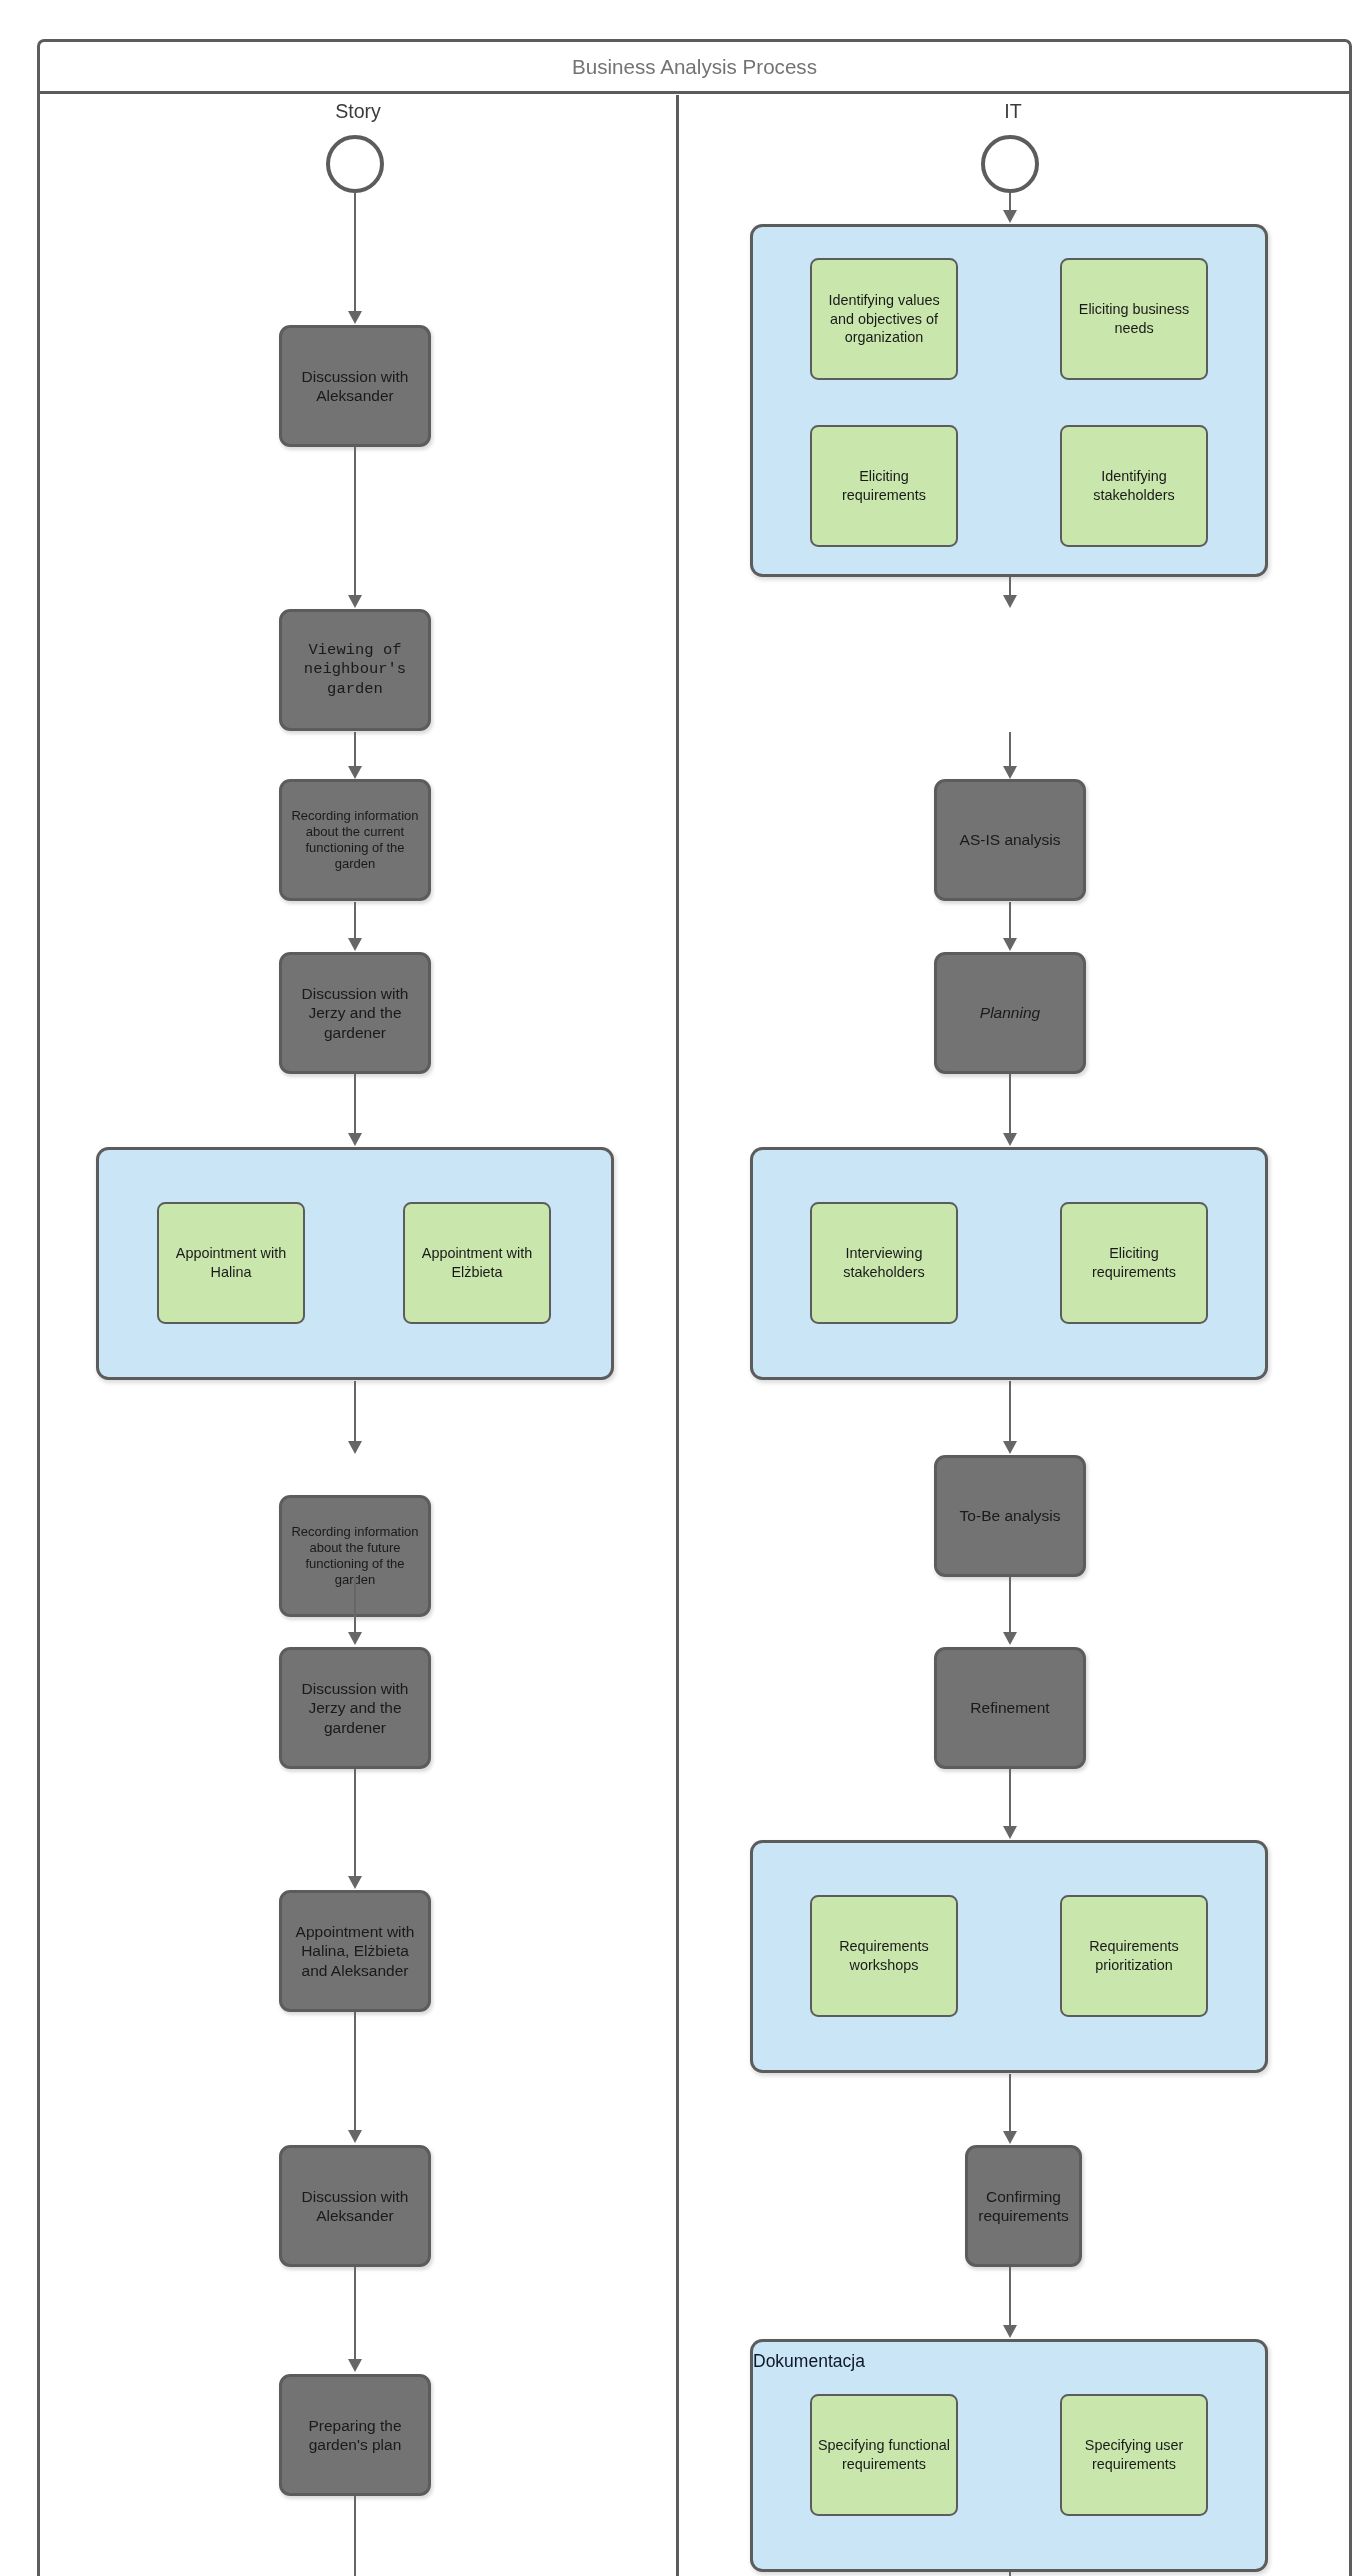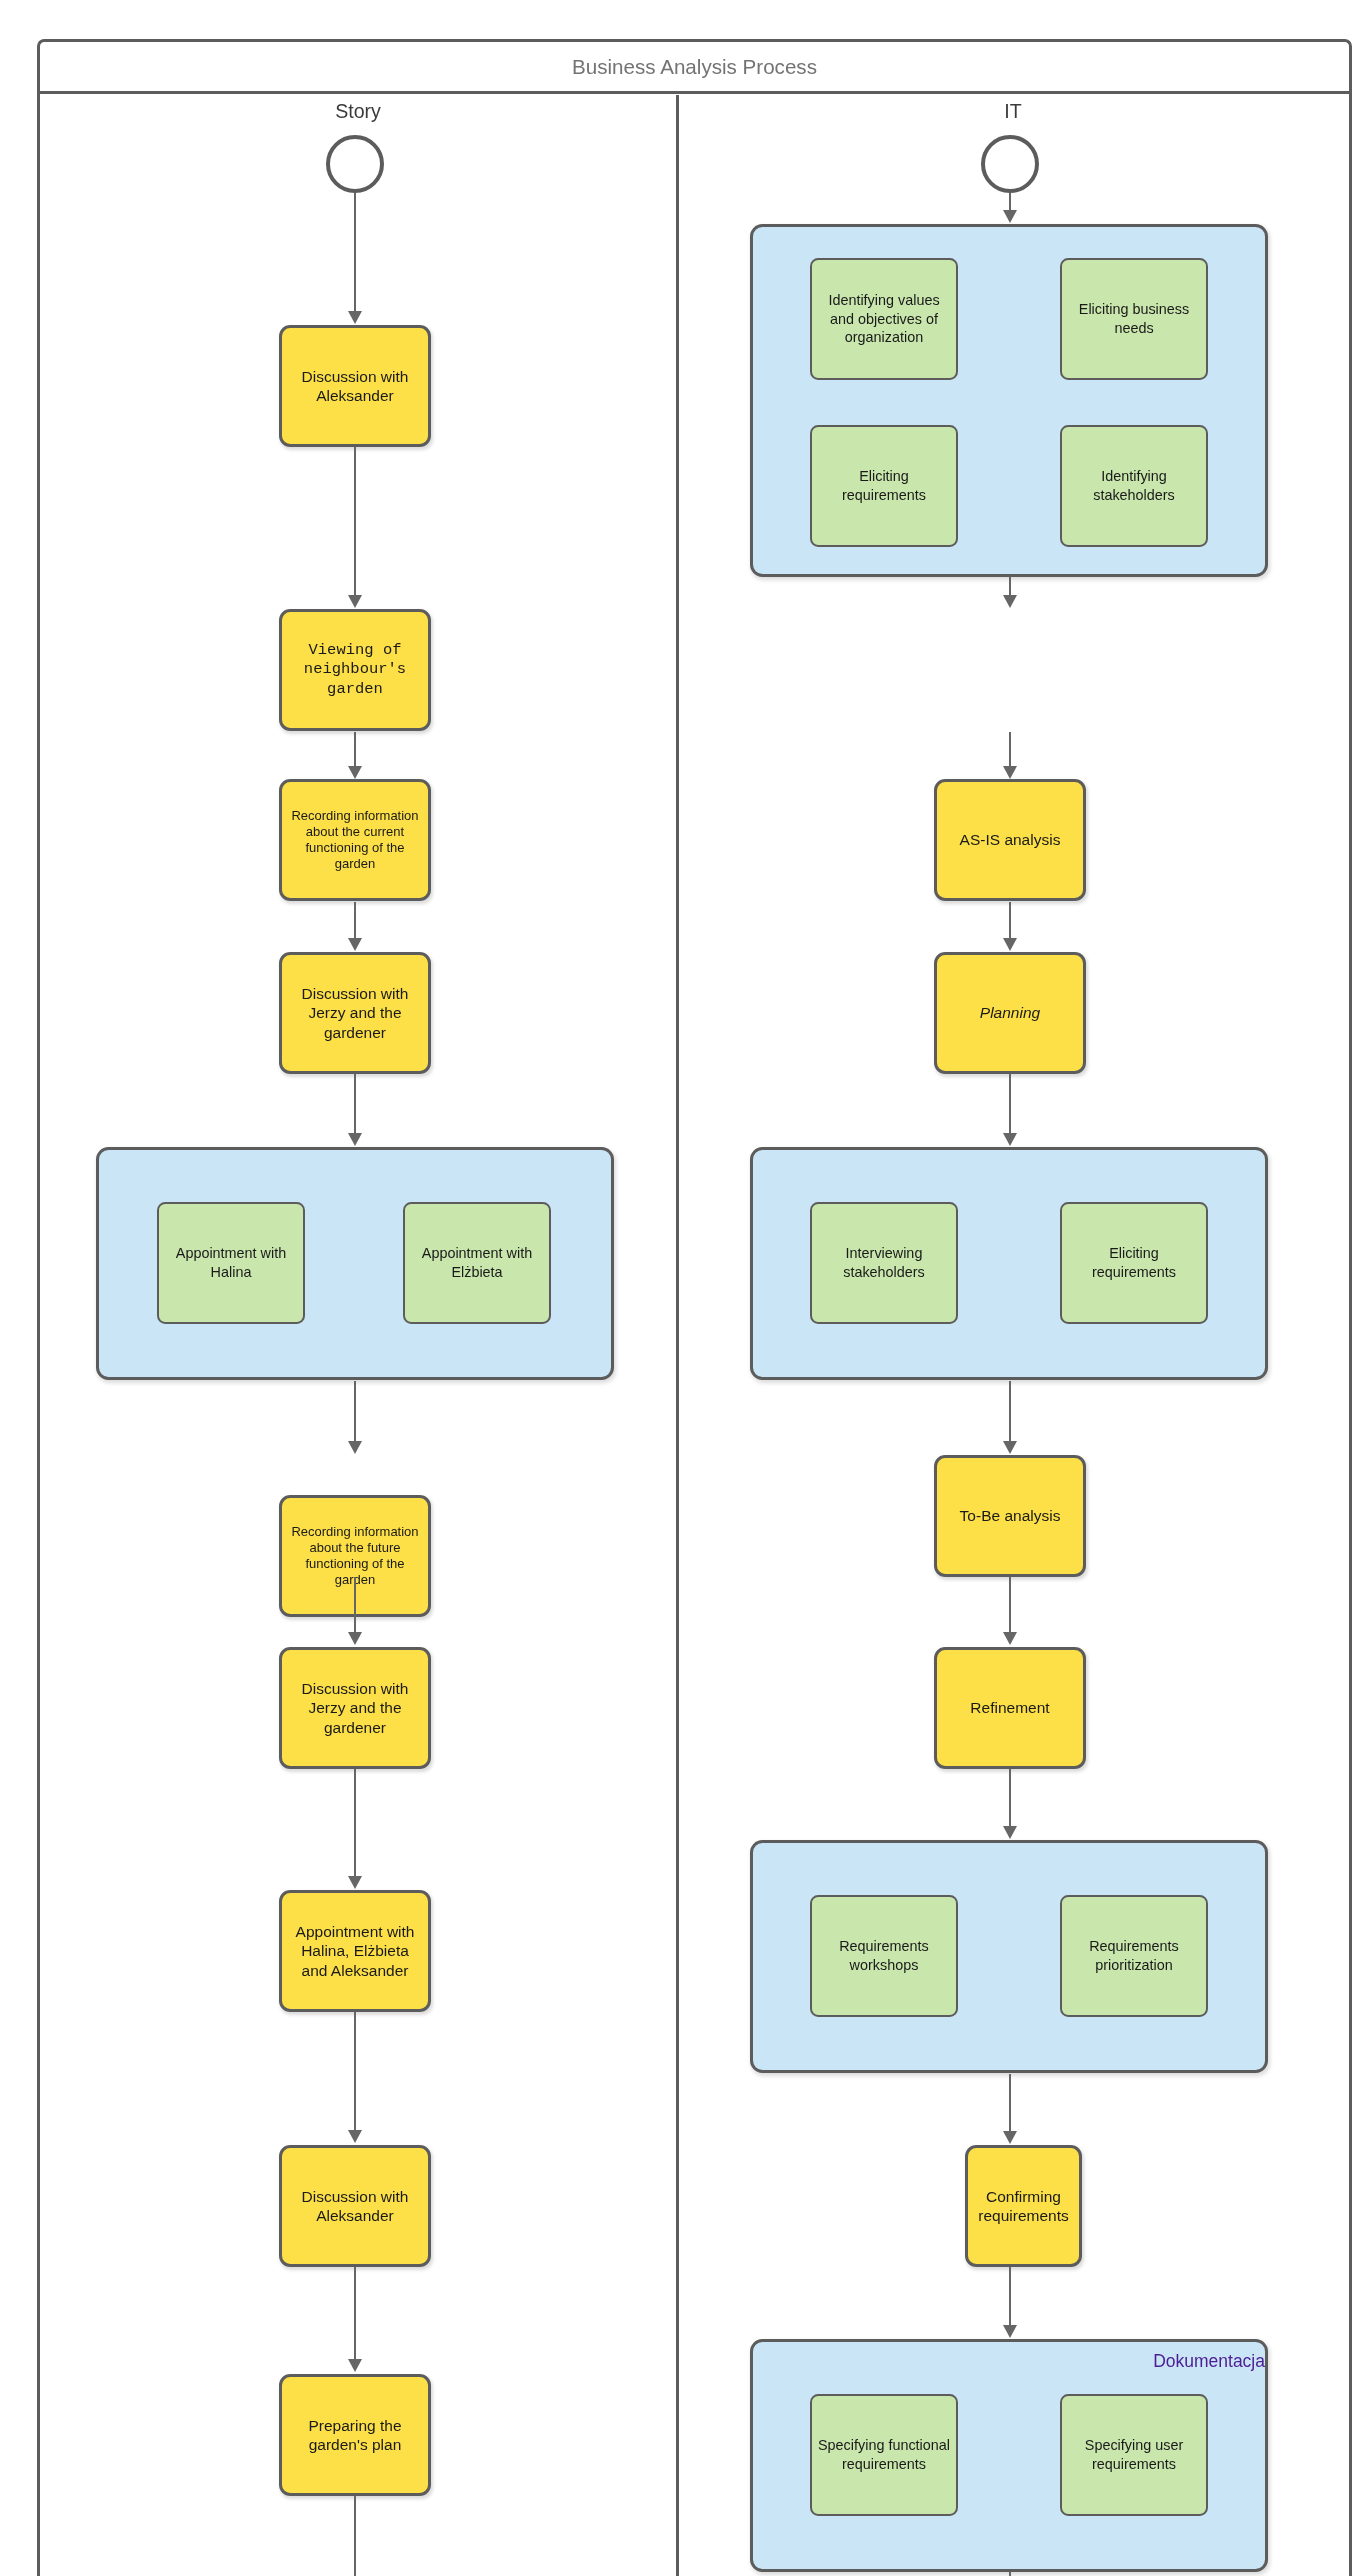--- a/index.html
+++ b/index.html
@@ -11,32 +11,32 @@
           border:3.6px solid #5c5c5c; border-radius:7.2px; box-sizing:border-box; background:#ffffff; }
   .title-band { position:absolute; left:0; top:0; width:100%; height:49px;
                 border-bottom:3.6px solid #5c5c5c; display:flex; align-items:center; justify-content:center;
                 font-size:20.6px; color:#737373; }
   .lane-divider { position:absolute; left:636px; top:53px; width:2.6px; height:3304px; background:#5c5c5c; }
   .lane-label { position:absolute; top:58px; text-align:center; font-size:19.6px; color:#3b3b3b; }
   .lane-label.story { left:0; width:636px; }
   .lane-label.it { left:638px; width:670px; }
 
   
-  .task { position:absolute; width:152px; height:122px; background:#fde047;
+  .task { position:absolute; width:152px; height:122px; background:#737373;
           border:3.1px solid #5c5c5c; border-radius:11.3px; box-sizing:border-box;
           display:flex; align-items:center; justify-content:center; text-align:center;
           font-size:15.5px; line-height:1.25; padding:5.2px; box-shadow:1.5px 2.1px 3.6px rgba(0,0,0,0.14); }
   .task.small { width:117px;margin-left:21px; }
   .task.longtext { font-size:13px; }
   .group { position:absolute; width:518px; height:233px; background:#c9e5f6;
            border:3.6px solid #5c5c5c; border-radius:12.4px; box-sizing:border-box;
            box-shadow:1.5px 2.1px 4.1px rgba(0,0,0,0.14); }
   .group.tall { height:353px; }
-  .group-label { position:absolute; left:0; top:9.3px; width:100%; text-align:right;
-                 font-size:17.5px; color:#4c1d95; }
+  .group-label { position:absolute; left:0; top:9.3px; width:100%; text-align:left;
+                 font-size:17.5px; color:#0f172a; }
   .sub { position:absolute; width:148px; height:122px; background:#c9e7ad;
          border:2.6px solid #5c5c5c; border-radius:8.2px; box-sizing:border-box;
          display:flex; align-items:center; justify-content:center; text-align:center;
          font-size:14.4px; line-height:1.3; padding:5.2px; }
   .event { position:absolute; width:58px; height:58px; border-radius:50%;
            border:4.1px solid #5c5c5c; background:#ffffff; box-sizing:border-box; }
 
   
   .arrow { position:absolute; width:2.1px; background:#666666; }
   .arrow::after { content:""; position:absolute; left:50%; bottom:-12.4px; transform:translateX(-50%);

